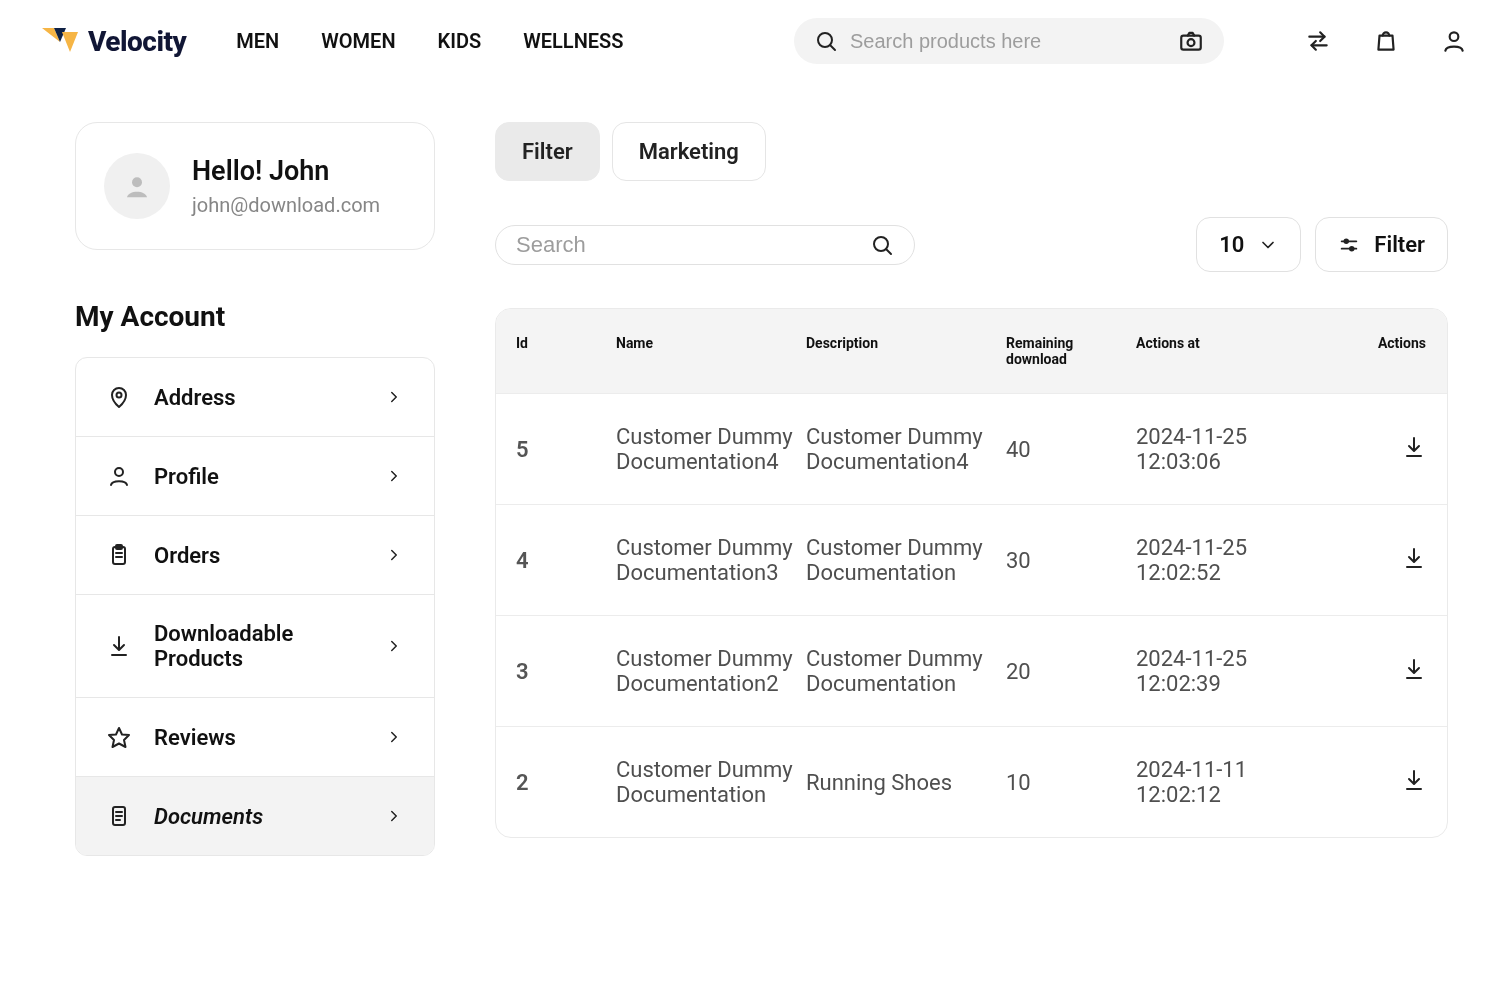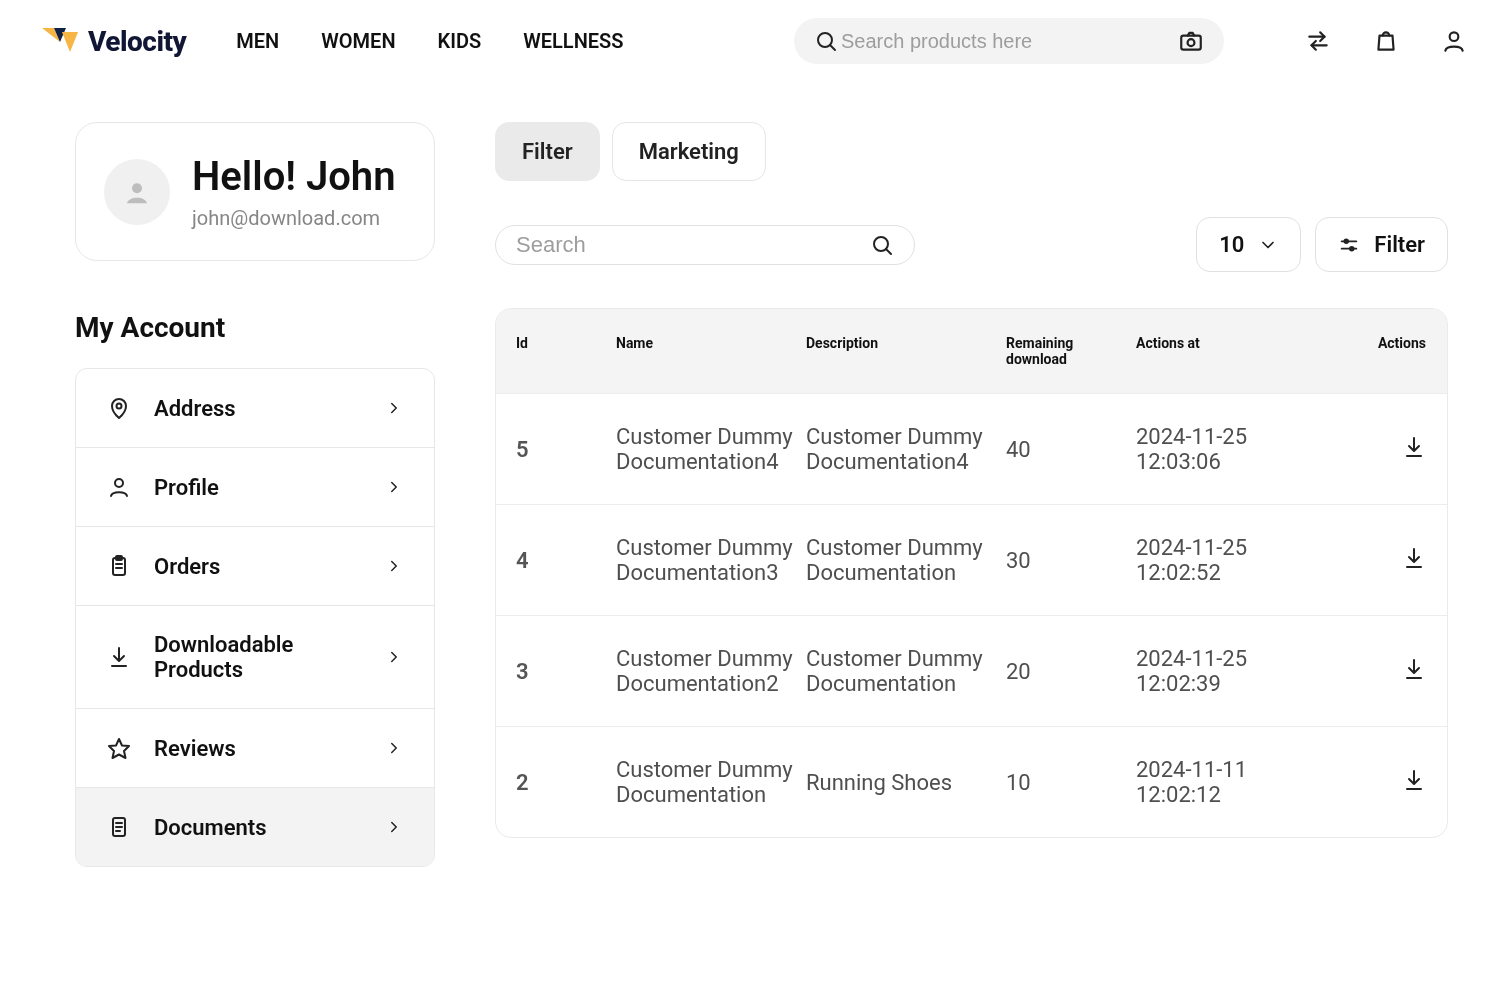--- a/index.html
+++ b/index.html
@@ -21,21 +21,21 @@
   .logo-text { font-size: 28px; font-weight: 800; color:#111635; letter-spacing:-0.5px; }
   .nav { display:flex; gap:42px; margin-left:10px; }
   .nav-item { font-size:20px; font-weight:600; color:#111; cursor:pointer; }
   .search-bar {
     margin-left:auto;
     display:flex; align-items:center;
     background:#f3f3f3;
     border-radius:40px;
     padding:10px 20px;
     width:430px;
-    gap:3px;
+    gap:12px;
   }
   .search-bar input {
     border:none; background:transparent; outline:none;
     font-size:20px; flex:1; color:#555;
   }
   .search-bar input::placeholder { color:#9d9d9d; }
   .header-icons { display:flex; gap:40px; margin-left:40px; }
   .header-icons .icon { width:28px; height:28px; cursor:pointer; display:flex; align-items:center; justify-content:center; }
 
   
@@ -45,33 +45,33 @@
   .sidebar { width:360px; flex-shrink:0; }
   .user-card {
     border:1px solid #e7e7e7; border-radius:22px;
     padding:30px 28px; display:flex; gap:22px; align-items:center;
   }
   .avatar {
     width:66px; height:66px; border-radius:50%;
     background:#f0f0f0; display:flex; align-items:center; justify-content:center;
   }
   .avatar svg { width:30px; height:30px; fill:#bdbdbd; }
-  .user-info .greeting { font-size:40px; font-weight:600; color:#111; margin-bottom:6px; }
+  .user-info .greeting { font-size:27px; font-weight:600; color:#111; margin-bottom:6px; }
   .user-info .email { font-size:20px; color:#868686; }
   .sidebar-title { font-size:28px; font-weight:700; margin:50px 0 24px; }
   .menu { border:1px solid #e7e7e7; border-radius:12px; overflow:hidden; }
   .menu-item {
     display:flex; align-items:center; gap:22px;
     padding:26px 30px; cursor:pointer;
     border-bottom:1px solid #e7e7e7;
     font-size:22px; font-weight:600; color:#111;
     position:relative;
   }
   .menu-item:last-child { border-bottom:none; }
-  .menu-item.active { background:#f3f3f3; }
+  .menu-item.active { background:#f3f3f3;font-style:italic; }
   .menu-item .label { flex:1; }
   .menu-item .mi-icon { width:26px; height:26px; display:flex; align-items:center; justify-content:center; }
   .menu-item .chevron { width:20px; height:20px; display:flex; align-items:center; justify-content:center; }
 
   
   .main { flex:1; min-width:0; }
   .tabs { display:flex; gap:12px; margin-bottom:36px; }
   .tab {
     padding:16px 26px; border-radius:14px; font-size:22px; font-weight:600;
     border:1px solid #e5e5e5; cursor:pointer; color:#222;

